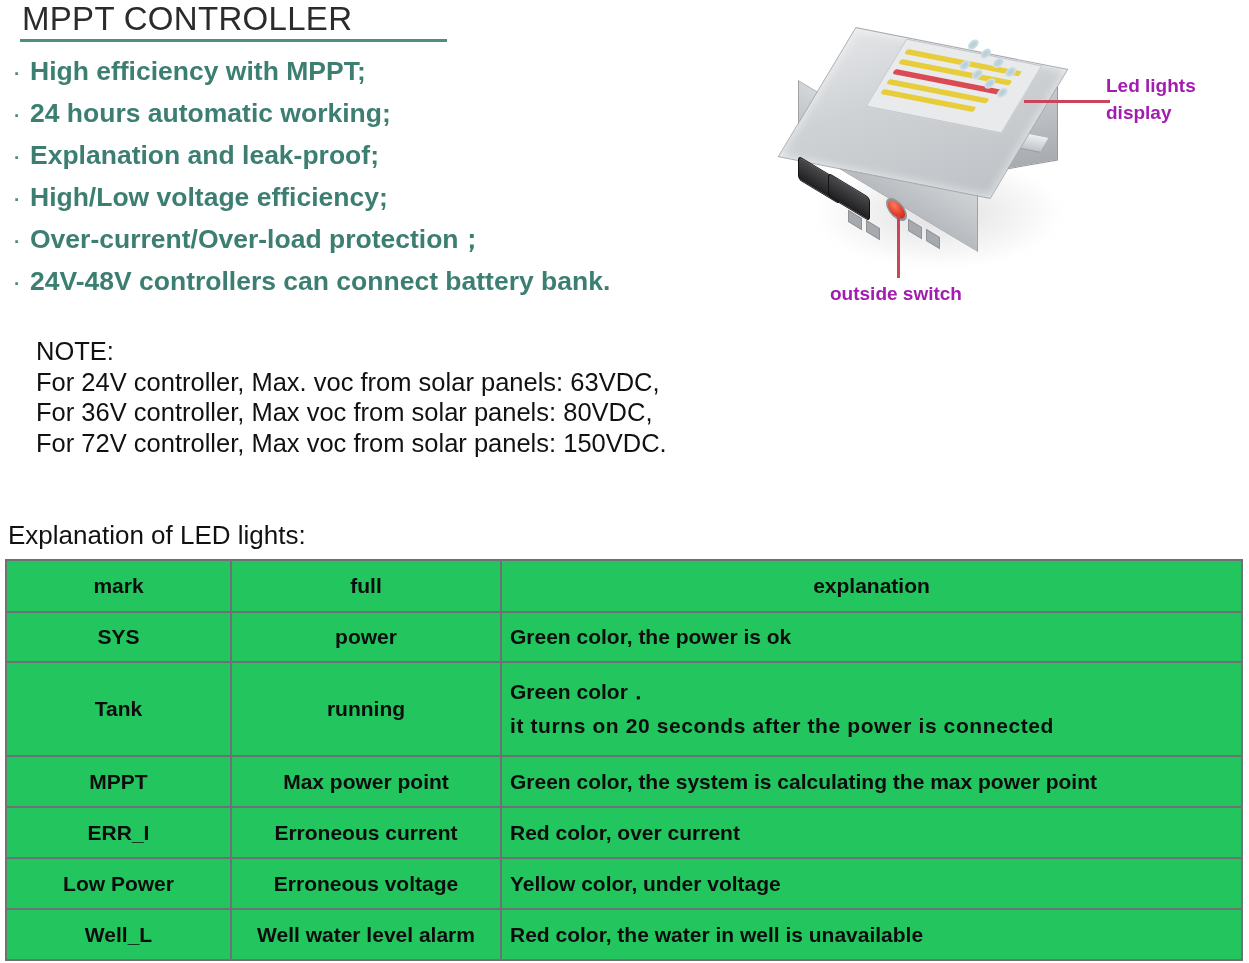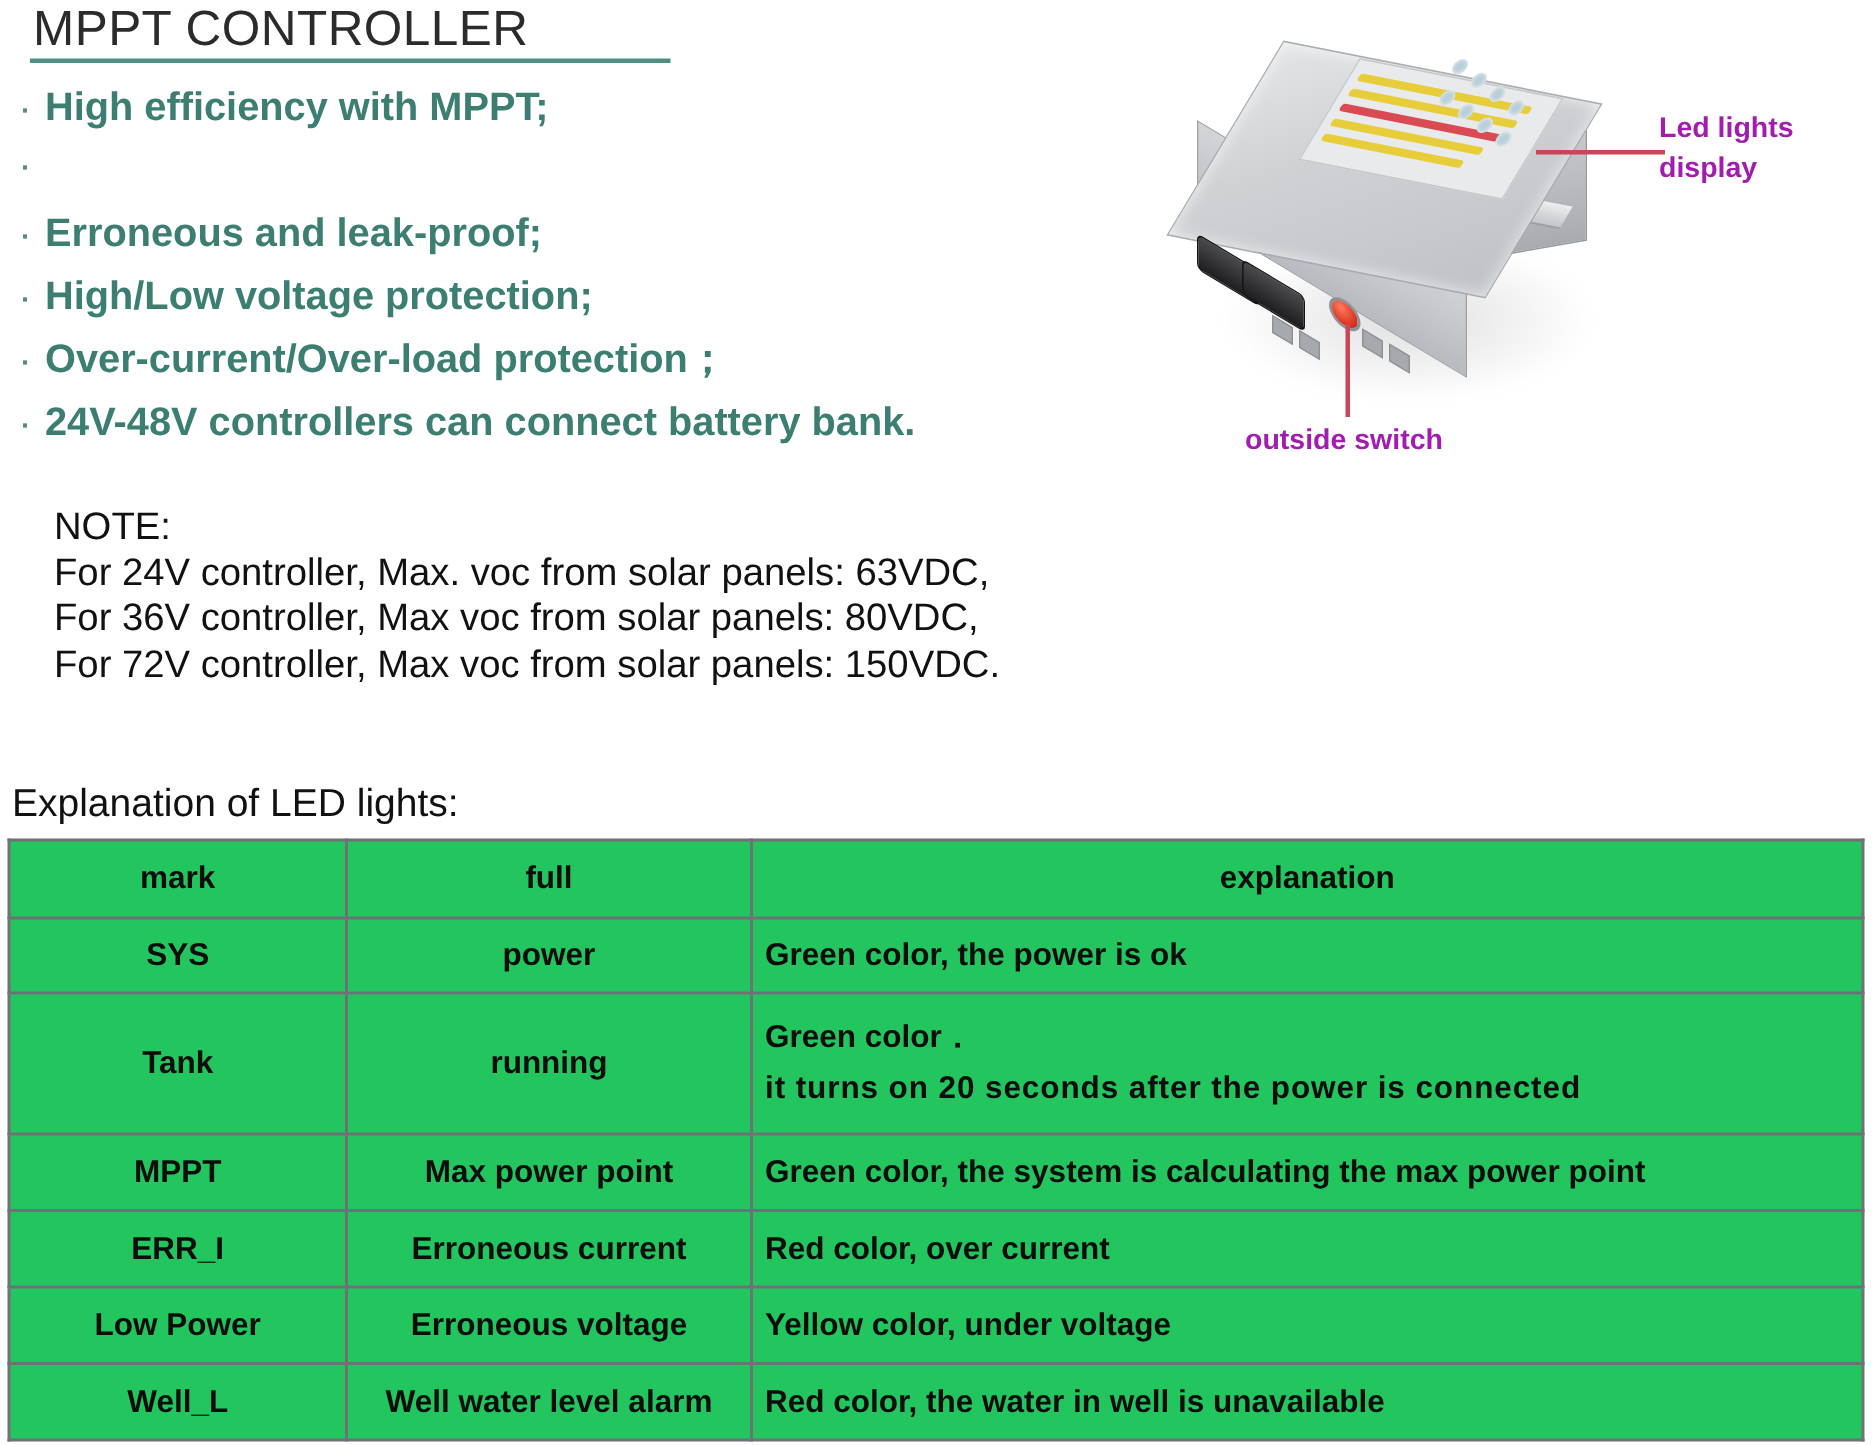--- a/index.html
+++ b/index.html
@@ -285,28 +285,29 @@
 <div id="product-title">MPPT CONTROLLER</div>
 <div id="title-underline"></div>
 
 <div id="feature-list">
   <div class="feature-item">
     <span class="feature-bullet">·</span>
     <span>High efficiency with MPPT;</span>
   </div>
   <div class="feature-item">
     <span class="feature-bullet">·</span>
-  </div>
-  <div class="feature-item">
-    <span class="feature-bullet">·</span>
-    <span>Erroneous and leak-proof;</span>
-  </div>
-  <div class="feature-item">
-    <span class="feature-bullet">·</span>
-    <span>High/Low voltage protection;</span>
+    <span>24 hours automatic working;</span>
+  </div>
+  <div class="feature-item">
+    <span class="feature-bullet">·</span>
+    <span>Explanation and leak-proof;</span>
+  </div>
+  <div class="feature-item">
+    <span class="feature-bullet">·</span>
+    <span>High/Low voltage efficiency;</span>
   </div>
   <div class="feature-item">
     <span class="feature-bullet">·</span>
     <span>Over-current/Over-load protection；</span>
   </div>
   <div class="feature-item">
     <span class="feature-bullet">·</span>
     <span>24V-48V controllers can connect battery bank.</span>
   </div>
 </div>

